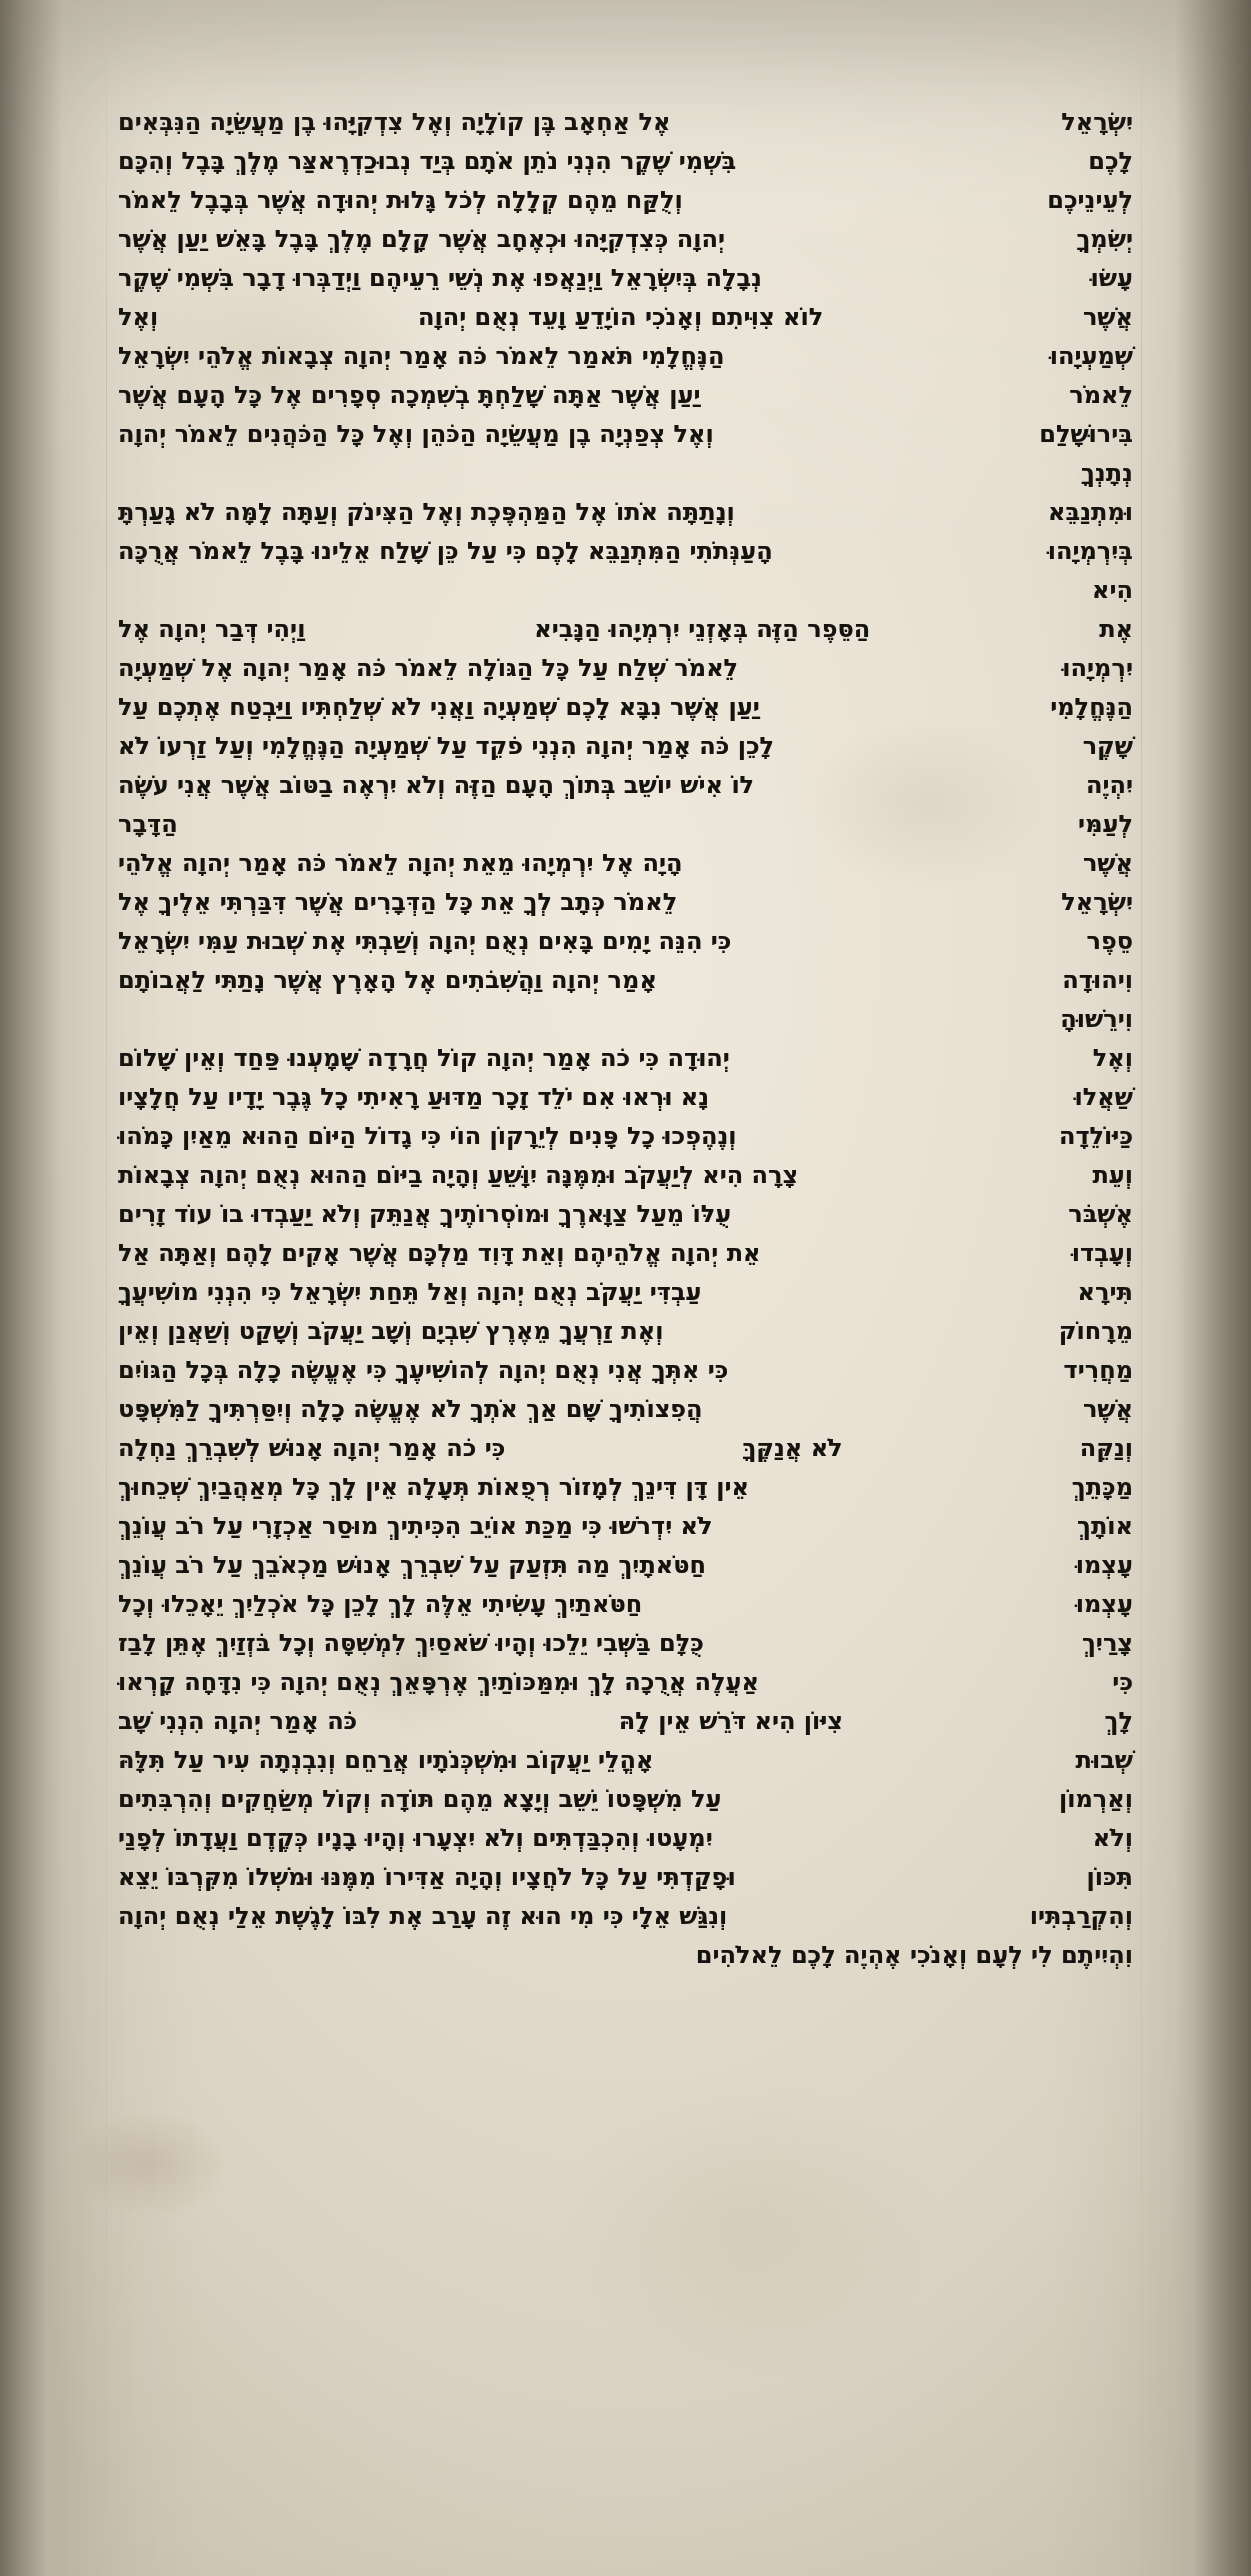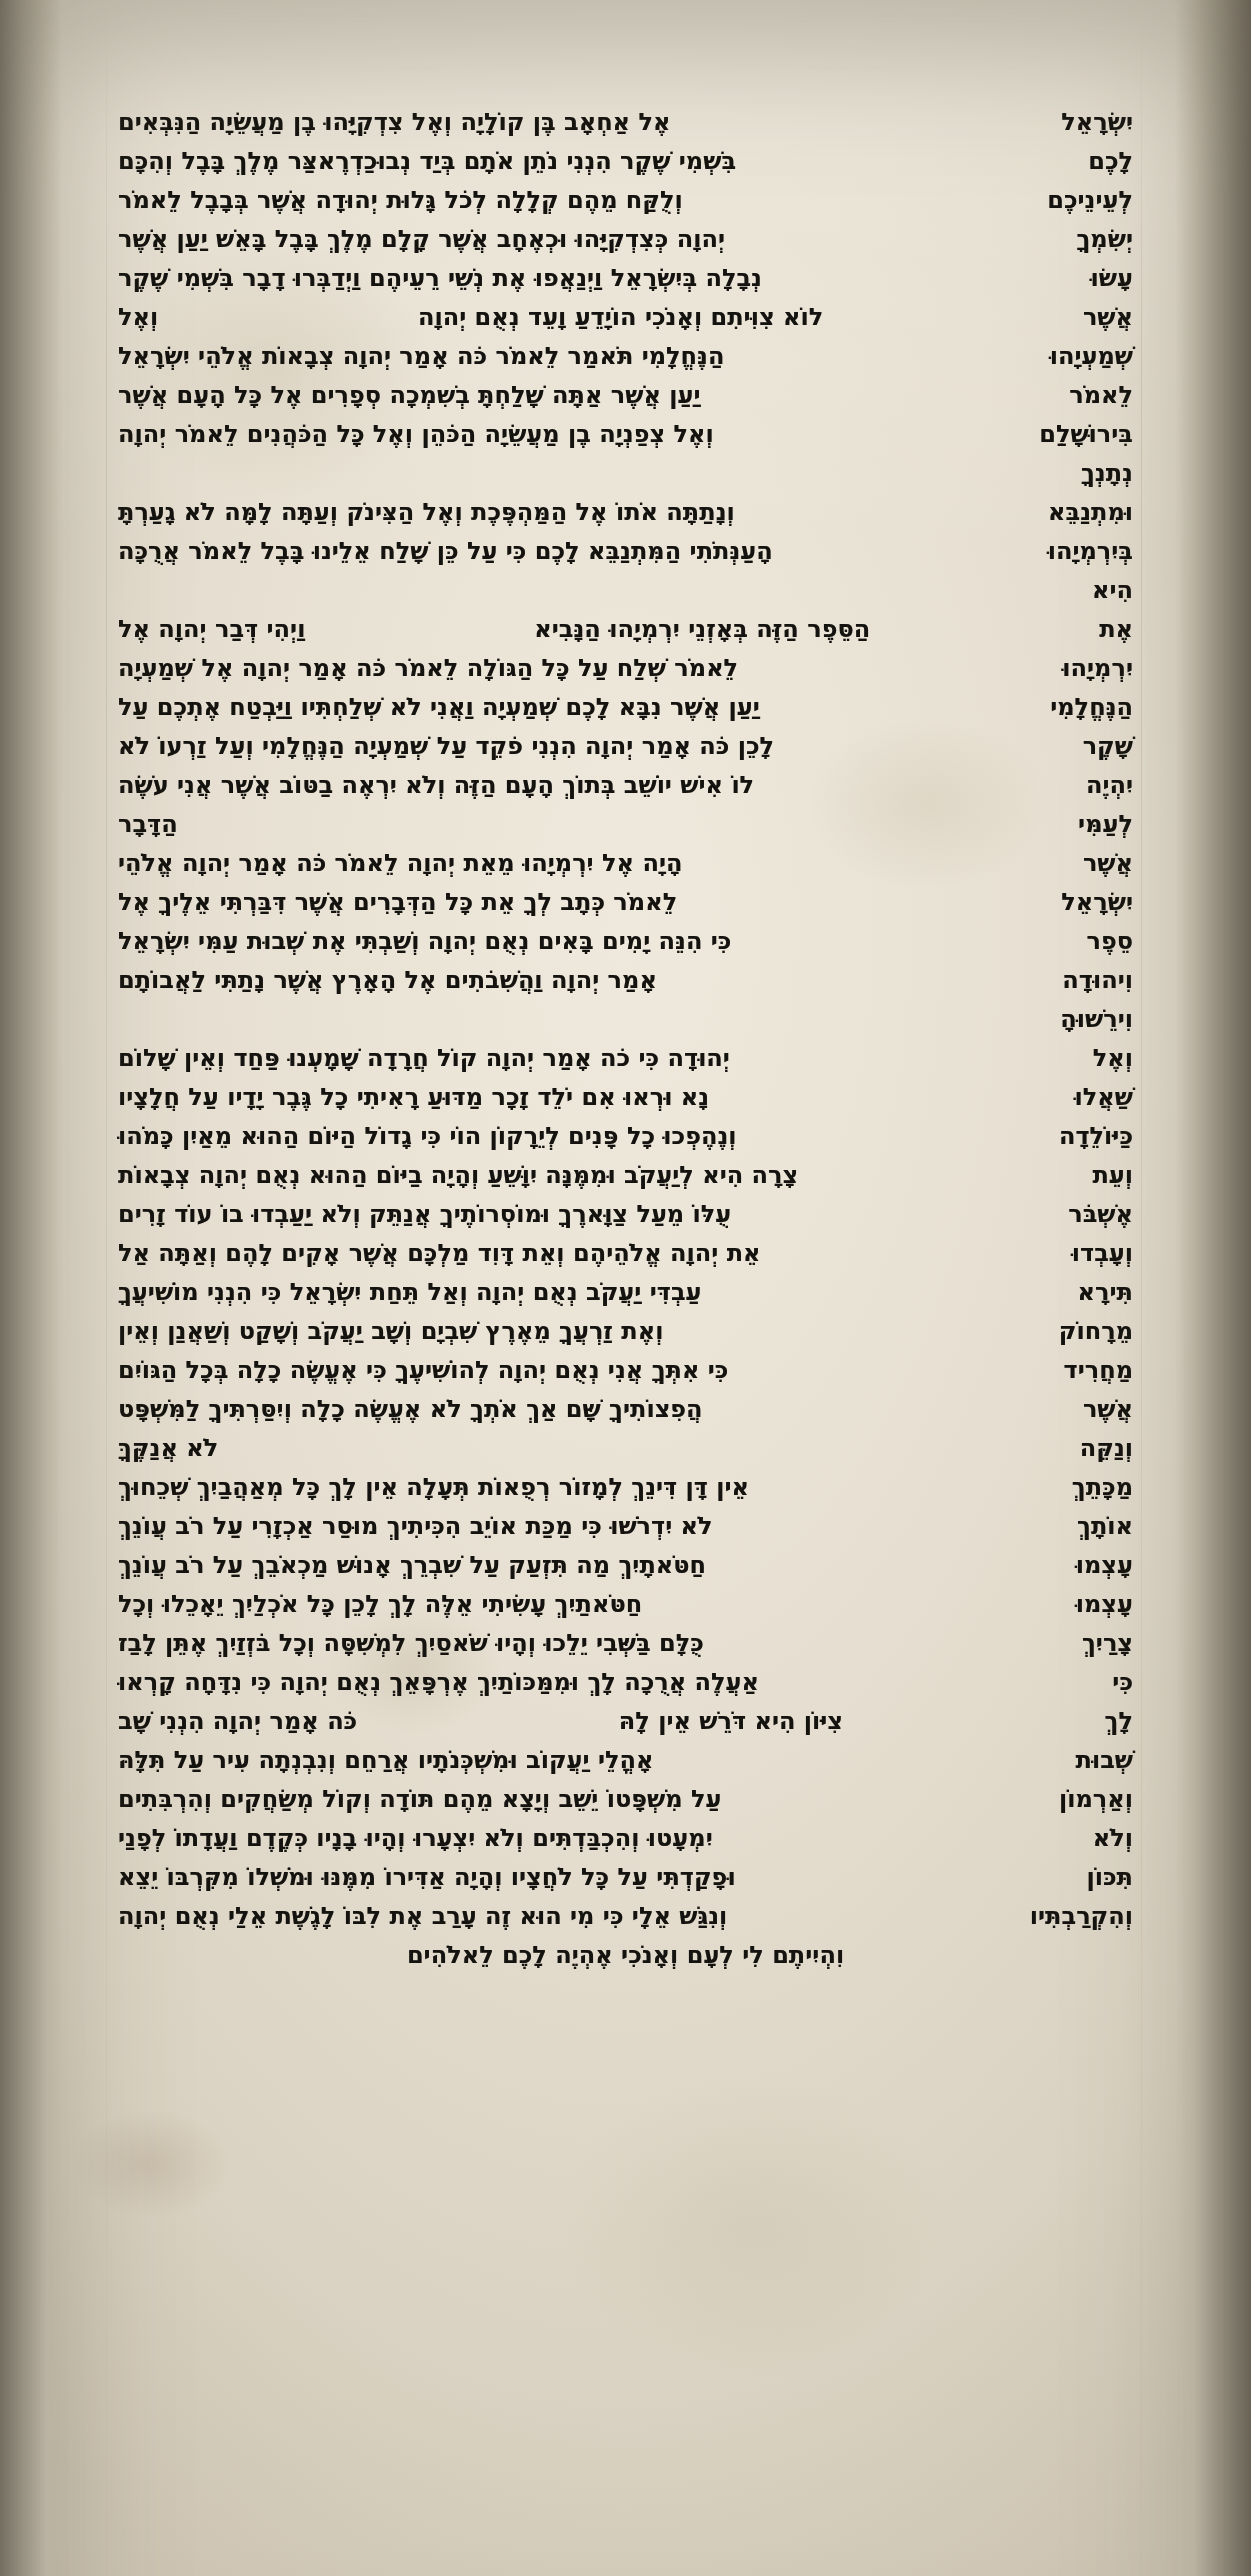--- a/index.html
+++ b/index.html
@@ -85,21 +85,21 @@
     line-height: 39px;
     color: #15130f;
     white-space: nowrap;
     display: flex;
     justify-content: space-between;
     letter-spacing: 0;
     text-shadow: 0 0 0.5px rgba(20,18,14,0.35);
   }
   .line > span { display: inline-block; }
   .line.right {
-    justify-content: center;
+    justify-content: flex-start;
   }
   .line.split {
     justify-content: space-between;
   }
 
   
   .line .w {
     font-weight: 600;
   }
 
@@ -253,20 +253,21 @@
         <span class="w">מַחֲרִיד</span>
         <span class="w">כִּי אִתְּךָ אֲנִי נְאֻם יְהוָה לְהוֹשִׁיעֶךָ כִּי אֶעֱשֶׂה כָלָה בְּכָל הַגּוֹיִם</span>
       </div>
       <div class="line split">
         <span class="w">אֲשֶׁר</span>
         <span class="w">הֲפִצוֹתִיךָ שָּׁם אַךְ אֹתְךָ לֹא אֶעֱשֶׂה כָלָה וְיִסַּרְתִּיךָ לַמִּשְׁפָּט</span>
       </div>
       <div class="line split">
         <span class="w">וְנַקֵּה</span>
         <span class="w">לֹא אֲנַקֶּךָּ</span>
+        <span class="w">כִּי כֹה אָמַר יְהוָה אָנוּשׁ לְשִׁבְרֵךְ נַחְלָה</span>
       </div>
       <div class="line split">
         <span class="w">מַכָּתֵךְ</span>
         <span class="w">אֵין דָּן דִּינֵךְ לְמָזוֹר רְפֻאוֹת תְּעָלָה אֵין לָךְ כָּל מְאַהֲבַיִךְ שְׁכֵחוּךְ</span>
       </div>
       <div class="line split">
         <span class="w">אוֹתָךְ</span>
         <span class="w">לֹא יִדְרֹשׁוּ כִּי מַכַּת אוֹיֵב הִכִּיתִיךְ מוּסַר אַכְזָרִי עַל רֹב עֲוֹנֵךְ</span>
       </div>
       <div class="line split">

